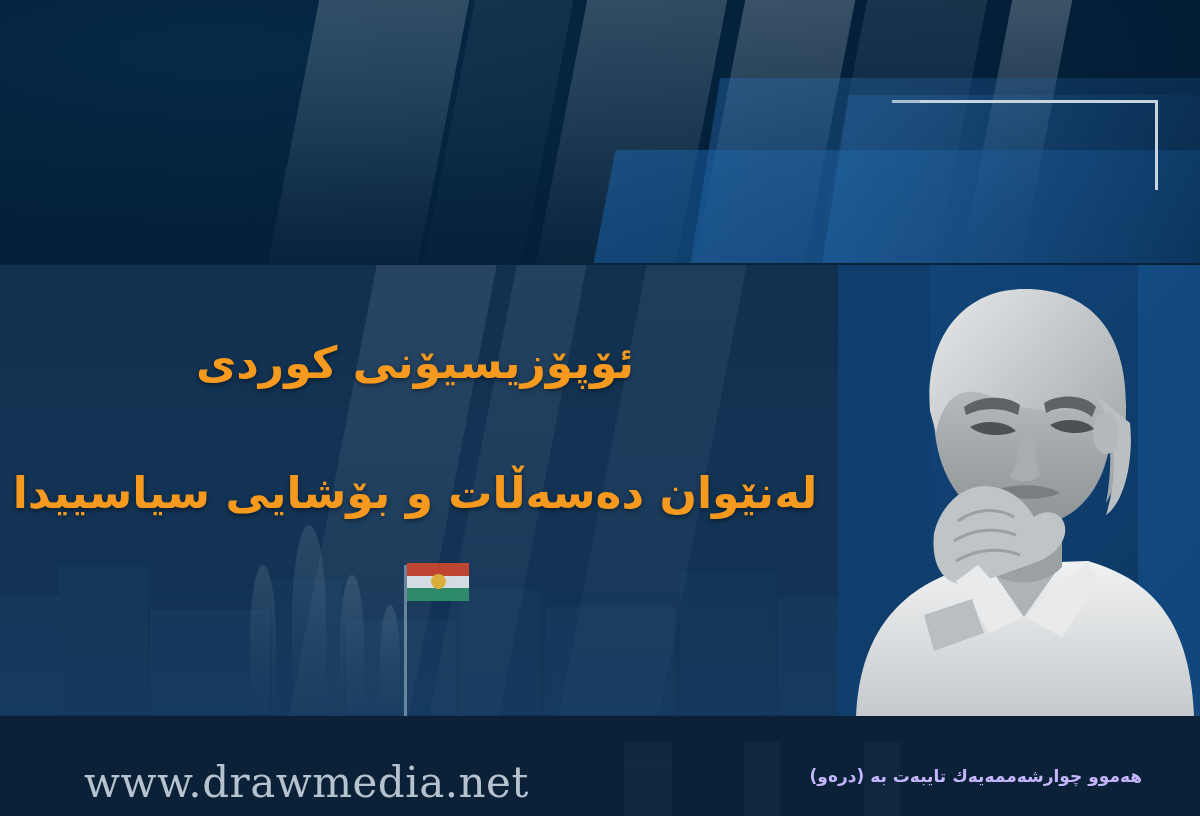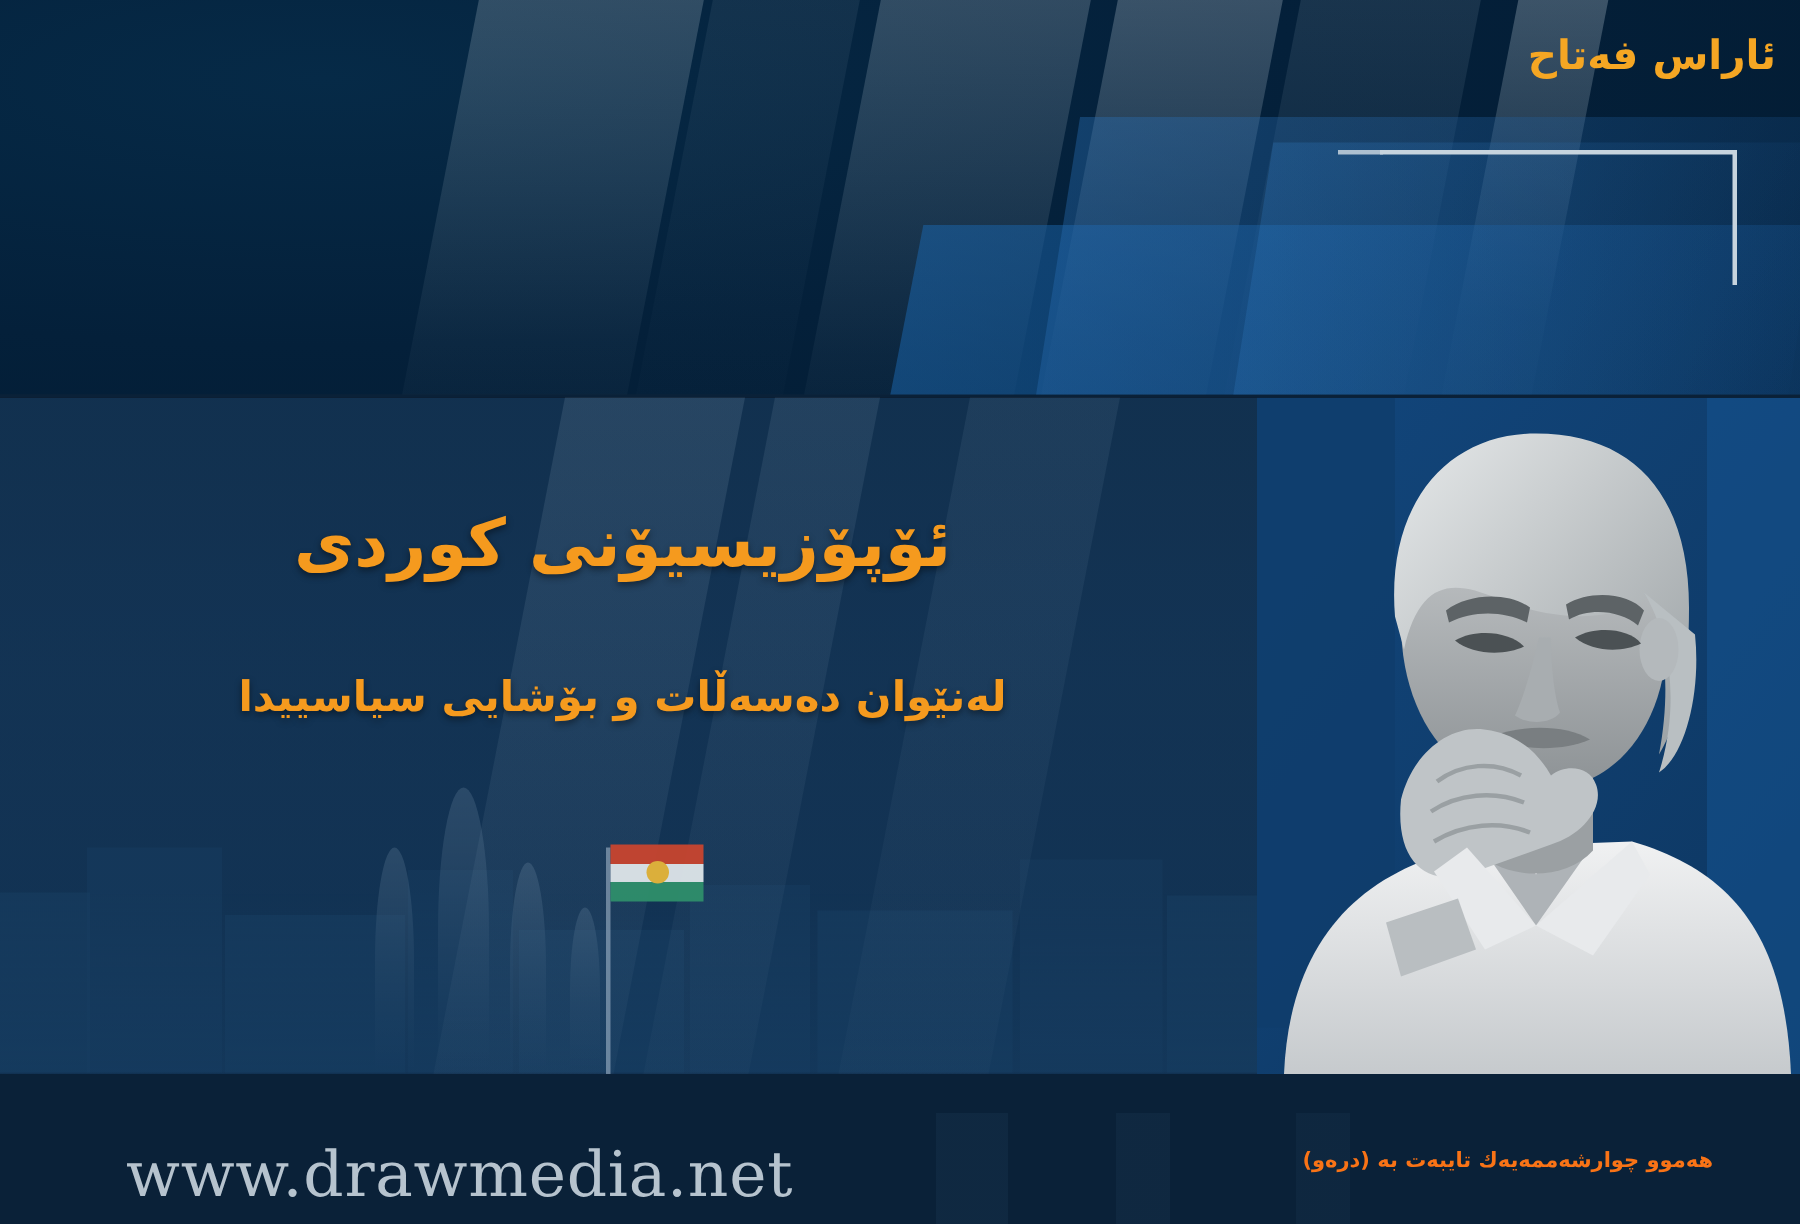--- a/index.html
+++ b/index.html
@@ -64,21 +64,21 @@
     letter-spacing:0px;white-space:nowrap;
   }
 
   
   .logo{position:absolute;left:31px;top:100px;width:155px;height:155px;}
   .logo svg{display:block;}
 
   
   .body{
     position:absolute;left:0;top:265px;width:1200px;height:451px;overflow:hidden;
-    background:#000000;
+    background:#7f1d1d;
   }
   .city{
     position:absolute;inset:0;
     background:
       linear-gradient(180deg,rgba(17,48,78,.92) 0%,rgba(16,46,76,.72) 28%,rgba(16,48,80,.74) 100%),
       linear-gradient(180deg,#17395c 0%,#1a4066 40%,#16395d 100%);
   }
   
   .sky{position:absolute;left:0;top:150px;width:1200px;height:300px;opacity:.5;}
   .bld{position:absolute;bottom:0;background:rgba(30,72,112,.55);}
@@ -100,21 +100,21 @@
   .flag .sun{position:absolute;left:24px;top:11px;width:15px;height:15px;border-radius:50%;background:#e6b63a;}
 
   
   .headline{
     position:absolute;left:0;top:70px;width:830px;
     text-align:center;direction:rtl;
     color:#f59a1e;font-weight:700;
     text-shadow:0 2px 5px rgba(0,0,0,.45);
   }
   .hl-1{font-size:44px;line-height:56px;}
-  .hl-2{font-size:28px;line-height:56px;margin-top:46px;}
+  .hl-2{font-size:44px;line-height:56px;margin-top:74px;}
 
   
   .portrait{position:absolute;left:838px;top:0;width:362px;height:451px;overflow:hidden;}
   .portrait svg{display:block;}
 
   
   .band{
     position:absolute;left:0;top:716px;width:1200px;height:26px;
     background:linear-gradient(90deg,#15extra 0,#15456e 0%,#1a5race 0,#1b5party 0,#1a5288 0%,#1d5f9a 55%,#174c7e 100%);
   }
@@ -131,21 +131,21 @@
     background:
       linear-gradient(90deg,rgba(40,75,105,.0) 0 52%,rgba(55,95,130,.35) 52% 56%,rgba(40,75,105,0) 56% 62%,rgba(60,100,135,.30) 62% 65%,rgba(40,75,105,0) 65% 72%,rgba(55,95,130,.28) 72% 75%,rgba(40,75,105,0) 75% 100%);
   }
   .site-url{
     position:absolute;left:84px;top:16px;
     font-family:"DejaVu Serif","Liberation Serif",serif;
     font-size:42px;color:#b6c3ce;letter-spacing:.5px;
   }
   .footer-note{
     position:absolute;right:58px;top:24px;direction:rtl;
-    font-size:14px;color:#f97316;font-weight:600;white-space:nowrap;
+    font-size:17px;color:#c4b5fd;font-weight:600;white-space:nowrap;
   }
 </style>
 </head>
 <body>
 
 <div id="card">
 
   <div class="header">
     <div class="header-base"></div>
 
@@ -157,21 +157,20 @@
     <div class="stripe s6"></div>
 
     <div class="blue-wedge"></div>
     <div class="pane-a"></div>
     <div class="pane-b"></div>
 
 
     <div class="name-box">
       <div class="nb-line"></div>
     </div>
-    <div class="author-name">ئاراس فەتاح</div>
 
     <div class="hdr-divider"></div>
   </div>
 
   <div class="body">
     <div class="city"></div>
 
     <div class="sky">
       <div class="bld" style="left:0px;width:60px;height:120px;"></div>
       <div class="bld" style="left:58px;width:90px;height:150px;opacity:.8;"></div>

